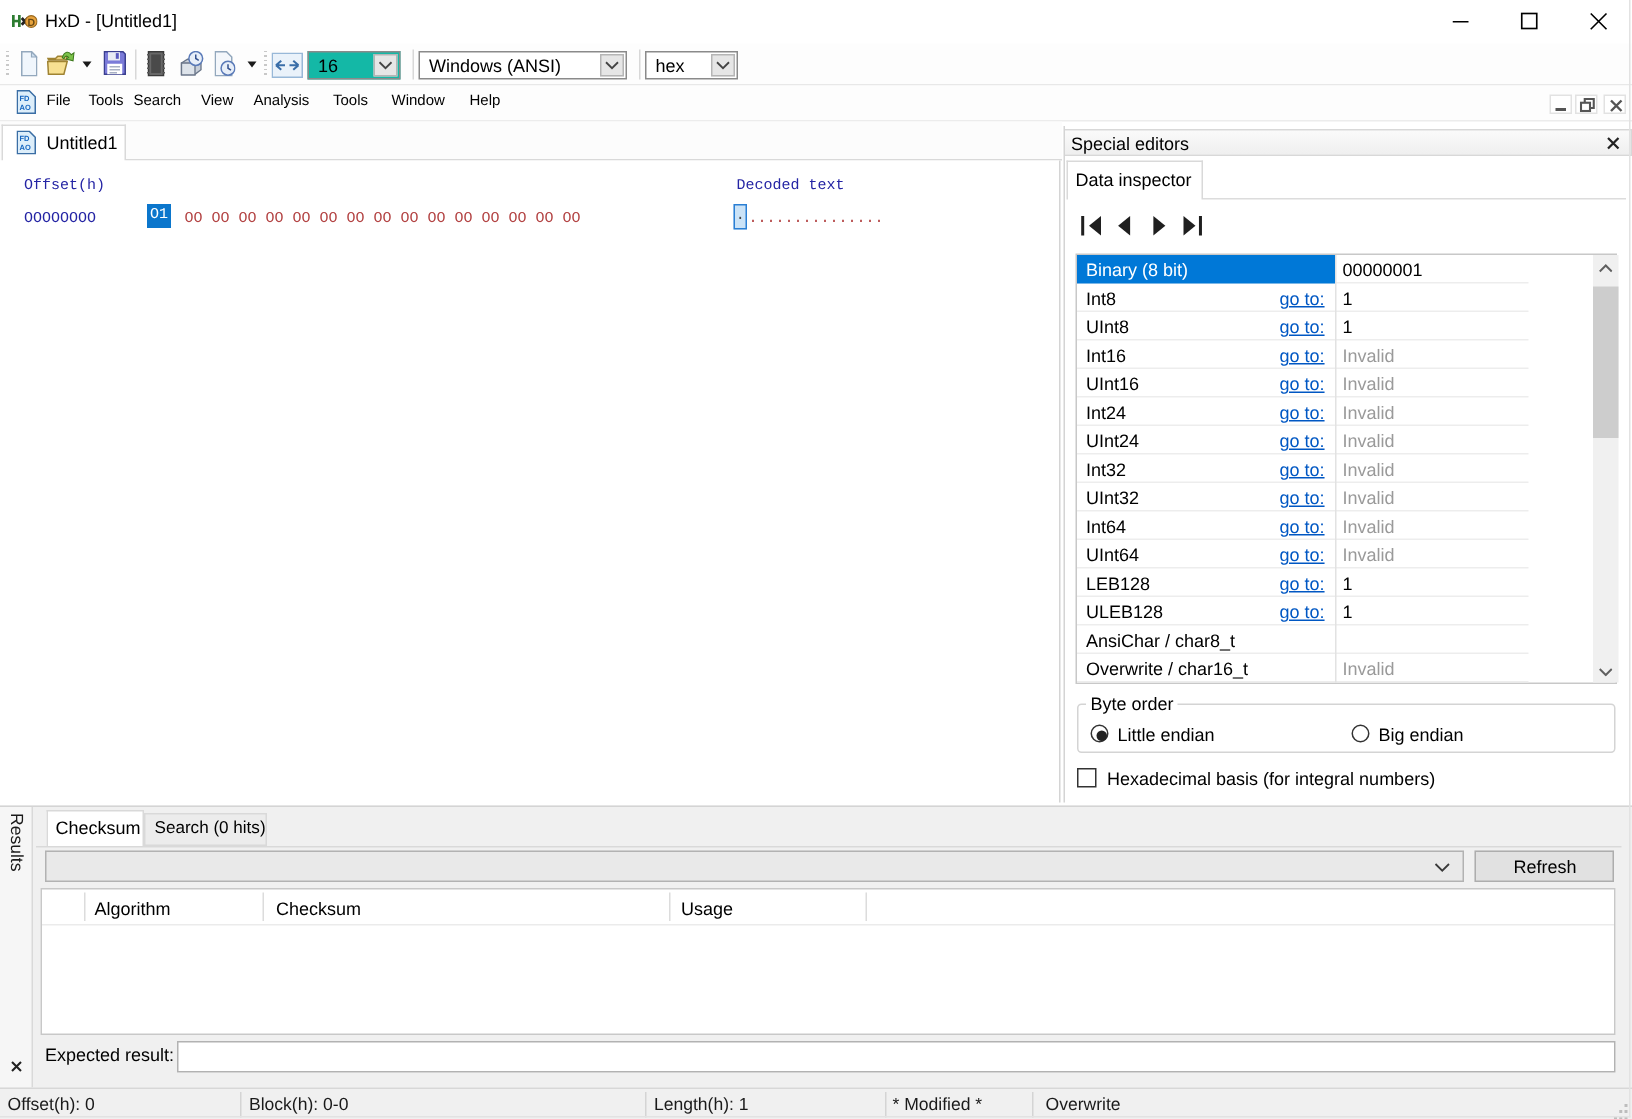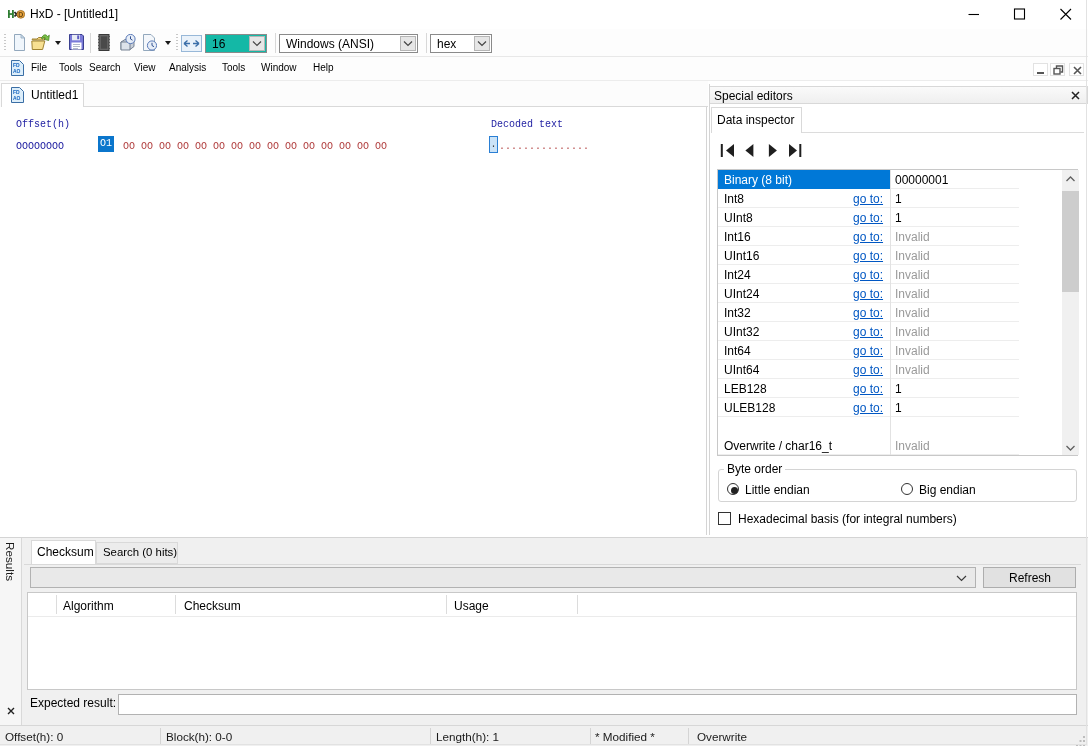--- a/index.html
+++ b/index.html
@@ -269,20 +269,23 @@
     <div class="dirow" style="top:209px">
         <span class="lbl">LEB128</span>
         <span class="goto">go to:</span>
         <span class="val">1</span>
       </div>
     <div class="dirow" style="top:228px">
         <span class="lbl">ULEB128</span>
         <span class="goto">go to:</span>
         <span class="val">1</span>
       </div>
+    <div class="dirow" style="top:247px">
+        <span class="lbl">AnsiChar / char8_t</span>
+      </div>
     <div class="dirow" style="top:266px">
         <span class="lbl">Overwrite / char16_t</span>
         <span class="val inv">Invalid</span>
       </div>
     <div class="abs" style="left:172px;top:0;width:1px;height:285px;background:#e2e2e2;"></div>
     <div class="abs" style="left:344px;top:0;width:17px;height:285px;background:#f0f0f0;">
       <svg style="position:absolute;left:4px;top:6px" width="9" height="6" viewBox="0 0 9 6">
           <path d="M0.5 5 L4.5 1 L8.5 5" stroke="#606060" stroke-width="1.3" fill="none"></path>
         </svg>
       <div style="position:absolute;left:0;top:21px;width:17px;height:101px;background:#cdcdcd;"></div>

